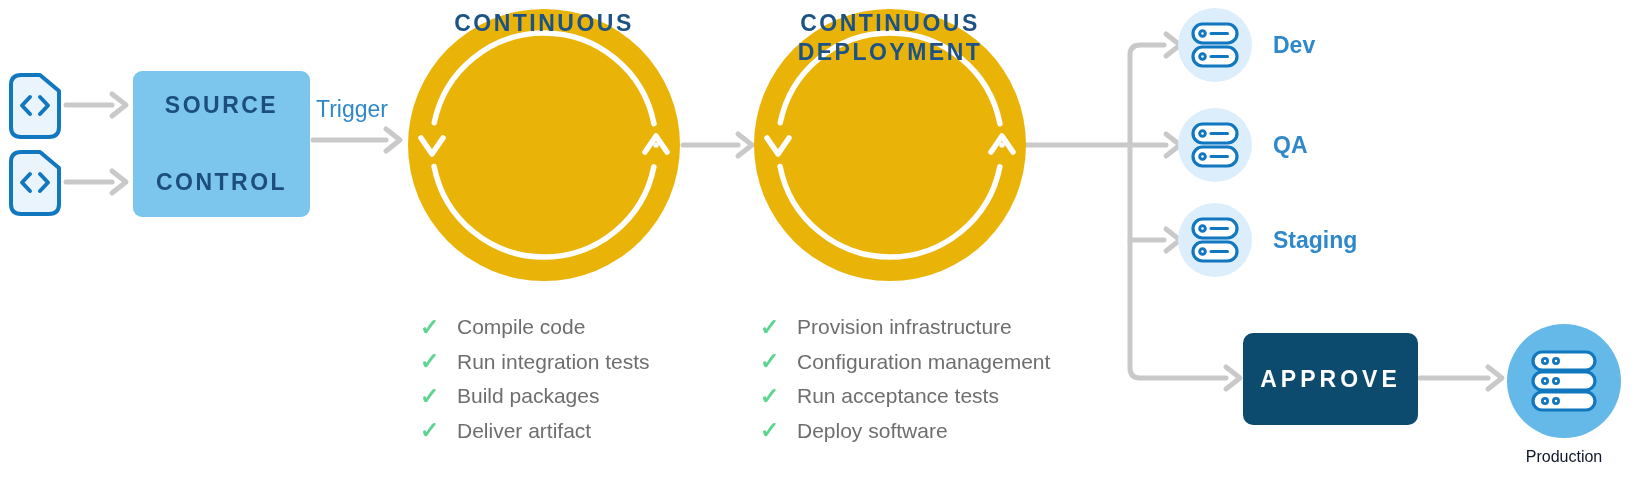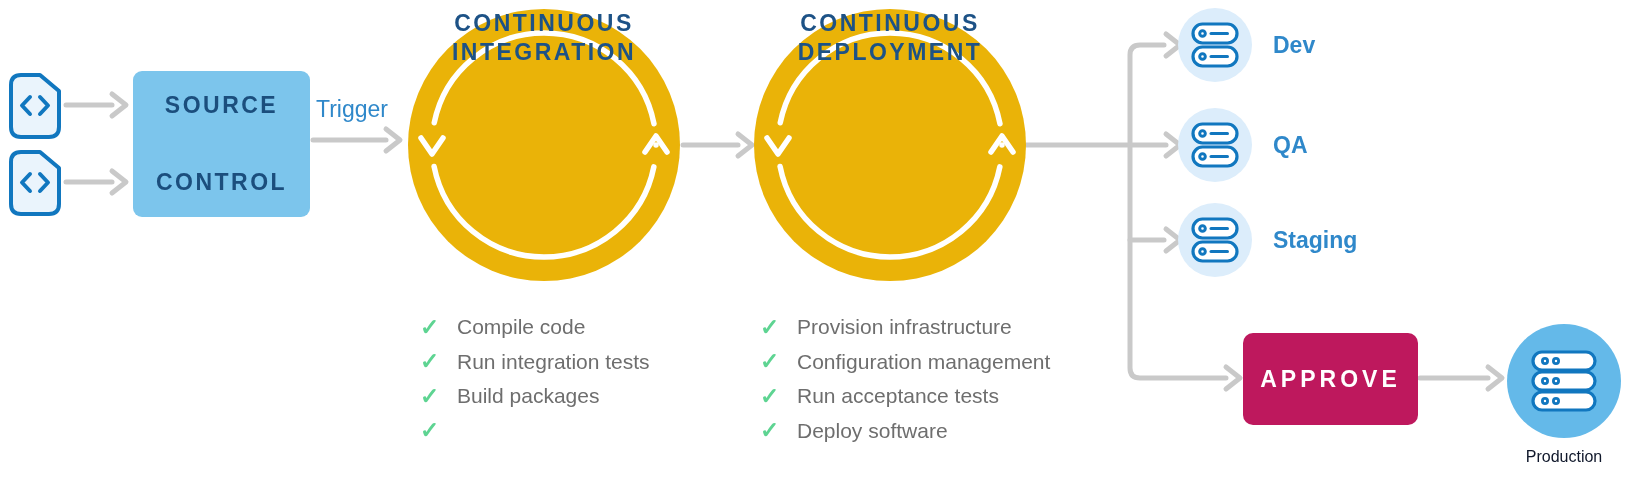--- a/index.html
+++ b/index.html
@@ -60,21 +60,21 @@
     background:#dcedfb;display:flex;align-items:center;justify-content:center;
   }
   .env-label{
     position:absolute;z-index:2;left:1273px;height:74px;display:flex;align-items:center;
     color:#2f88ca;font-size:23px;white-space:nowrap;font-weight:bold;
   }
 
   
   .approve{
     position:absolute;z-index:2;left:1243px;top:333px;width:175px;height:92px;
-    background:#be185d;border-radius:10px;display:flex;align-items:center;justify-content:center;
+    background:#0c4a6e;border-radius:10px;display:flex;align-items:center;justify-content:center;
   }
   .approve .lbl{color:#ffffff;font-size:23px;font-weight:bold;letter-spacing:4px;}
 
   
   .prod-circle{
     position:absolute;z-index:2;left:1507px;top:324px;width:114px;height:114px;border-radius:50%;
     background:#64b9e9;display:flex;align-items:center;justify-content:center;
   }
   .prod-label{
     position:absolute;z-index:2;left:1494px;top:448px;width:140px;text-align:center;
@@ -125,21 +125,20 @@
   <div class="trigger">Trigger</div>
 
   <div class="cycle" style="left:408px;top:9px;">
     <svg class="ring" viewBox="0 0 272 272">
       <circle class="ring-arc" cx="136" cy="136" r="112"></circle>
       <polyline class="ring-chev" points="13,129 24,145 35,129"></polyline>
       <polyline class="ring-chev" points="237,143 248,127 259,143"></polyline>
     </svg>
     <div class="txt">
       <div class="ln">CONTINUOUS</div>
-      <div class="ln">INTEGRATION</div>
     </div>
   </div>
 
   <div class="cycle" style="left:754px;top:9px;">
     <svg class="ring" viewBox="0 0 272 272">
       <circle class="ring-arc" cx="136" cy="136" r="112"></circle>
       <polyline class="ring-chev" points="13,129 24,145 35,129"></polyline>
       <polyline class="ring-chev" points="237,143 248,127 259,143"></polyline>
     </svg>
     <div class="txt">
@@ -156,20 +155,21 @@
     <div class="chk-row">
       <span class="chk-ic">✓</span>
       <span class="chk-tx">Run integration tests</span>
     </div>
     <div class="chk-row">
       <span class="chk-ic">✓</span>
       <span class="chk-tx">Build packages</span>
     </div>
     <div class="chk-row">
       <span class="chk-ic">✓</span>
+      <span class="chk-tx">Deliver artifact</span>
     </div>
   </div>
 
   <div class="checklist" style="left:760px;">
     <div class="chk-row">
       <span class="chk-ic">✓</span>
       <span class="chk-tx">Provision infrastructure</span>
     </div>
     <div class="chk-row">
       <span class="chk-ic">✓</span>

